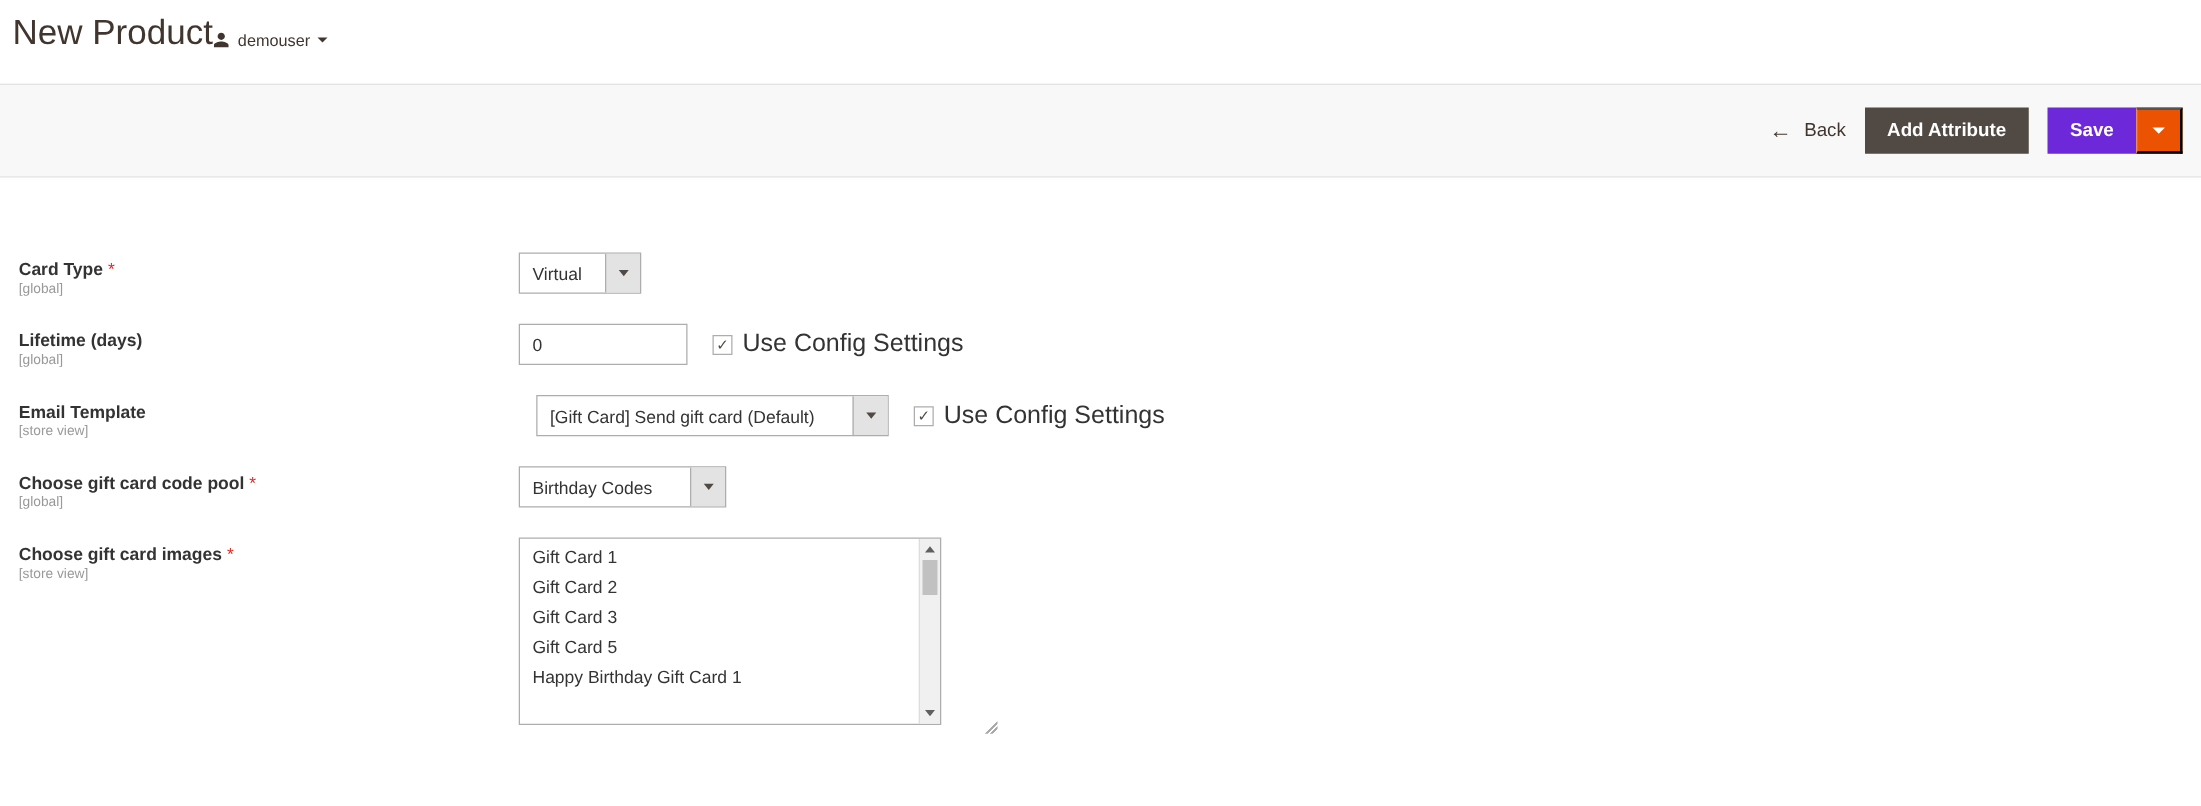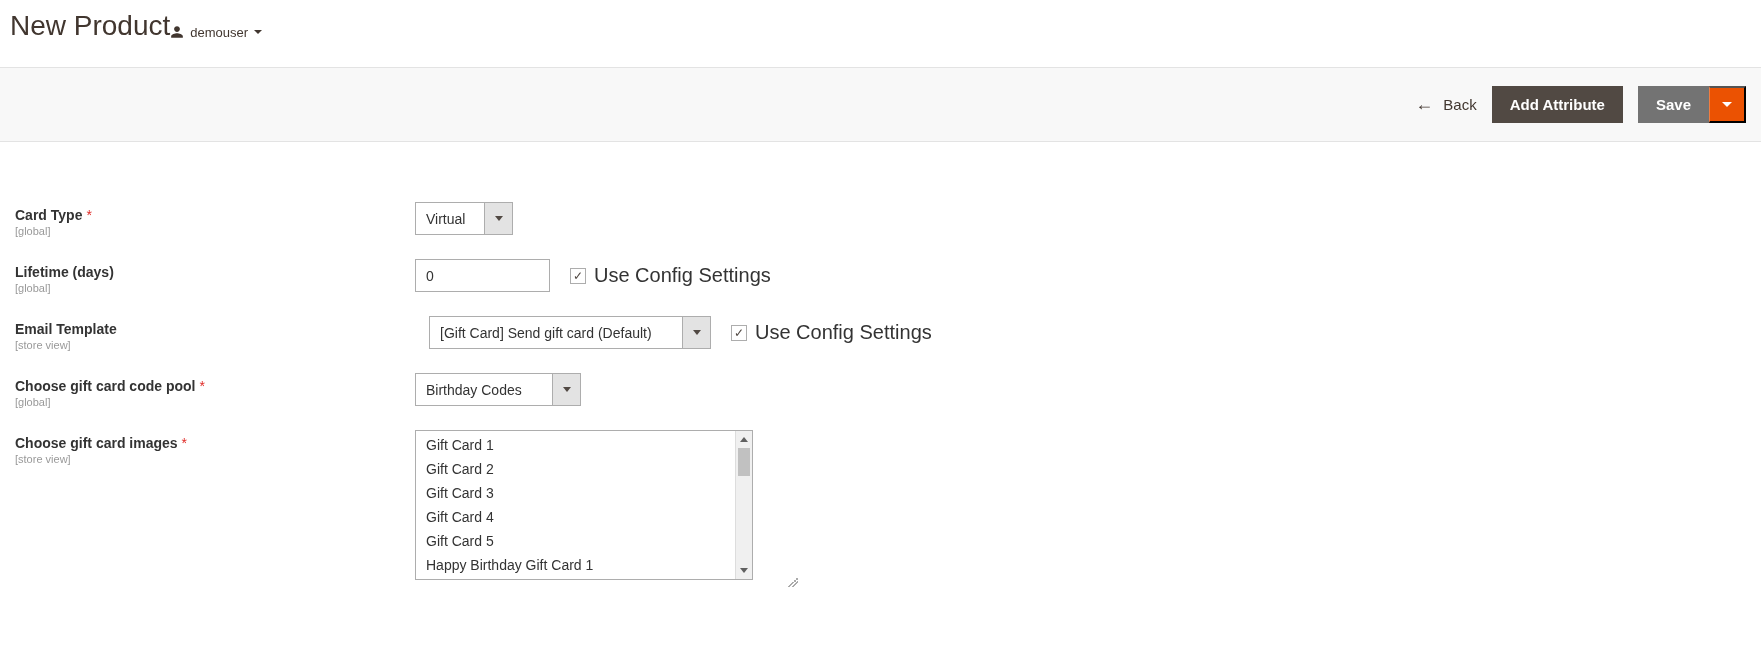--- a/index.html
+++ b/index.html
@@ -10,21 +10,21 @@
   .user-menu { display: flex; align-items: center; gap: 6px; color: #41362f; cursor: pointer; font-size: 13px; margin-top: 12px; }
   .user-icon { width: 14px; height: 14px; }
   .caret-down { width: 0; height: 0; border-left: 4px solid transparent; border-right: 4px solid transparent; border-top: 4px solid #41362f; }
   
   .actions-bar { background: #f8f8f8; border-top: 1px solid #e3e3e3; border-bottom: 1px solid #e3e3e3; padding: 18px 15px; display: flex; justify-content: flex-end; align-items: center; gap: 15px; }
   .back-btn { display: flex; align-items: center; gap: 10px; color: #41362f; cursor: pointer; font-size: 15px; }
   .back-arrow { font-size: 18px; }
   .btn { padding: 10px 18px; font-size: 15px; font-weight: 600; border: none; cursor: pointer; }
   .btn-dark { background: #514943; color: #fff; }
   .btn-group { display: flex; }
-  .btn-primary { background: #737373; color: #fff; text-align: center; }
+  .btn-primary { background: #6d28d9; color: #fff; text-align: center; }
   .btn-split { background: #eb5202; color: #fff; padding: 10px 12px; border-left: 1px solid rgba(255,255,255,0.25); display: flex; align-items: center; }
   .caret-white { width: 0; height: 0; border-left: 5px solid transparent; border-right: 5px solid transparent; border-top: 5px solid #fff; }
   
   .form-area { padding: 60px 15px 20px 15px; }
   .form-row { display: flex; align-items: flex-start; margin-bottom: 22px; }
   .label-col { width: 400px; text-align: left; padding-right: 25px; padding-top: 5px; }
   .label-text { font-size: 14px; color: #333; font-weight: 600; }
   .label-scope { font-size: 11px; color: #999; display: block; margin-top: 2px; }
   .required { color: #e02b27; margin-left: 4px; }
   .field-col { display: flex; align-items: center; gap: 20px; }
@@ -156,21 +156,20 @@
       <span class="label-text">Choose gift card images</span><span class="required">*</span>
       <span class="label-scope">[store view]</span>
     </div>
     <div class="field-col">
       <div class="listbox-wrap">
         <div class="listbox">
           <div class="listbox-items">
             <div class="listbox-item">Gift Card 1</div>
             <div class="listbox-item">Gift Card 2</div>
             <div class="listbox-item">Gift Card 3</div>
-            <div class="listbox-item">Gift Card 4</div>
             <div class="listbox-item">Gift Card 5</div>
             <div class="listbox-item">Happy Birthday Gift Card 1</div>
           </div>
           <div class="scrollbar">
             <div class="scroll-up">
                 <span class="tri-up"></span>
               </div>
             <div class="scroll-thumb"></div>
             <div class="scroll-down">
                 <span class="tri-down"></span>

